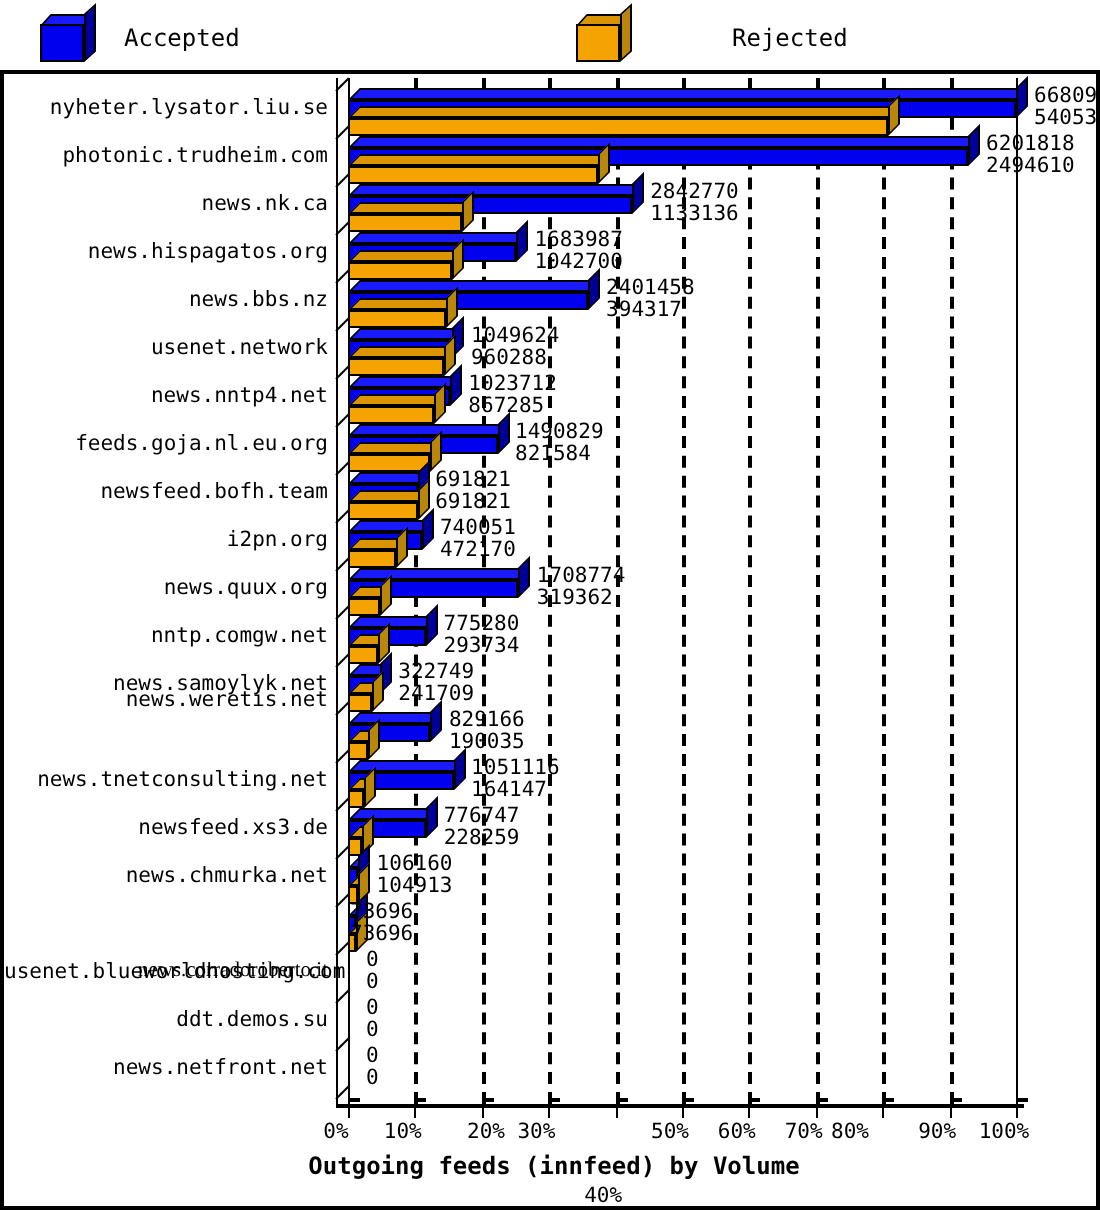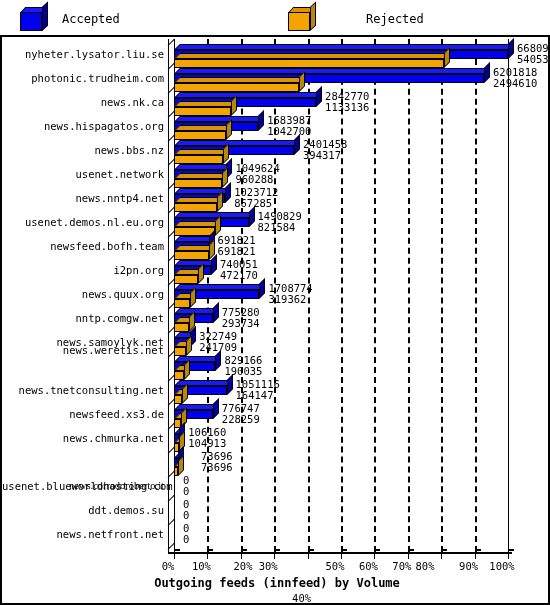--- a/index.html
+++ b/index.html
@@ -105,21 +105,21 @@
 
   <div class="plot">
     <div class="cats" id="cats">
         <div class="cat" style="top: 11px;">nyheter.lysator.liu.se</div>
         <div class="cat" style="top: 35px;">photonic.trudheim.com</div>
         <div class="cat" style="top: 59px;">news.nk.ca</div>
         <div class="cat" style="top: 83px;">news.hispagatos.org</div>
         <div class="cat" style="top: 107px;">news.bbs.nz</div>
         <div class="cat" style="top: 131px;">usenet.network</div>
         <div class="cat" style="top: 155px;">news.nntp4.net</div>
-        <div class="cat" style="top: 179px;">usenet.demos.nl.eu.org</div>
+        <div class="cat" style="top: 179px;">feeds.goja.nl.eu.org</div>
         <div class="cat" style="top: 203px;">newsfeed.bofh.team</div>
         <div class="cat" style="top: 227px;">i2pn.org</div>
         <div class="cat" style="top: 251px;">news.quux.org</div>
         <div class="cat" style="top: 275px;">nntp.comgw.net</div>
         <div class="cat" style="top: 299px;">news.samoylyk.net</div>
         <div class="cat" style="top: 307px; padding-left: 29px;">news.weretis.net</div>
         <div class="cat" style="top: 347px;">news.tnetconsulting.net</div>
         <div class="cat" style="top: 371px;">newsfeed.xs3.de</div>
         <div class="cat" style="top: 395px;">news.chmurka.net</div>
         <div class="cat" style="top: 443px; font-family: Liberation Serif, serif;">news.corradoroberto.it</div>
@@ -439,21 +439,21 @@
           <div class="bar" style="left: 6px; top: 0px; width: 3.68429px;">
             <span class="topf" style="width: 3.68429px; background: rgb(26, 26, 255); left: 0px; top: 0px; height: 6px;"></span>
             <span class="sidef" style="left: 3.68429px; background: rgb(0, 0, 153);"></span>
             <span class="front" style="width: 3.68429px; background: rgb(0, 0, 238);"></span>
           </div>
           <div class="bar" style="left: 6px; top: 9px; width: 3.68429px;">
             <span class="topf" style="width: 3.68429px; background: rgb(217, 148, 0); left: 0px; top: 0px; height: 6px;"></span>
             <span class="sidef" style="left: 3.68429px; background: rgb(184, 134, 11);"></span>
             <span class="front" style="width: 3.68429px; background: rgb(244, 163, 0);"></span>
           </div>
-          <div class="vals" style="left: 33px; top: -1px;">
+          <div class="vals" style="left: 7px; top: -1px;">
             <div>73696</div>
             <div>73696</div>
           </div>
         </div>
         <div class="row" style="top: 439px; width: 384px;">
           <div class="vals" style="left: 15px; top: -1px;">
             <div>0</div>
             <div>0</div>
           </div>
         </div>

